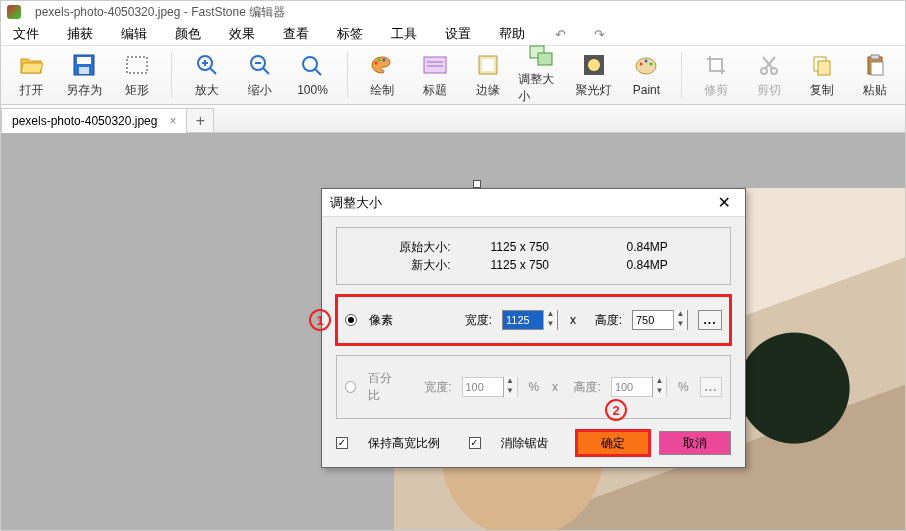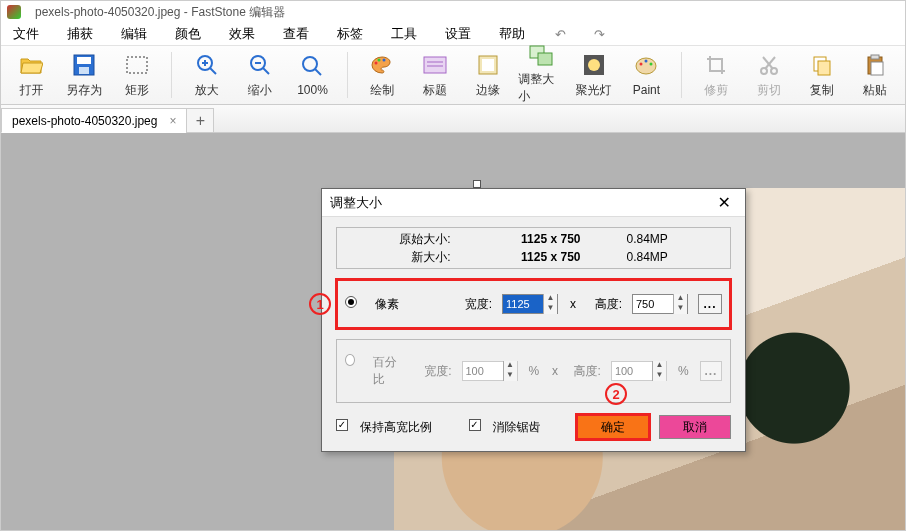--- a/index.html
+++ b/index.html
@@ -118,38 +118,38 @@
     border-bottom:1px solid #ddd;
     display:flex; align-items:center; justify-content:space-between;
     padding:0 8px;
     font-size:13px;
   }
   .dlg-title .x { font-size:16px; cursor:default; padding:0 6px; }
   .dlg-body { padding:10px 14px 12px; }
   .info-box {
     border:1px solid #bbb;
     background:#f0f0f0;
-    padding:2px 10px;
+    padding:10px 10px;
   }
   .info-row { display:flex; justify-content:center; gap:40px; line-height:18px; }
   .info-row .lbl { width:70px; text-align:right; }
-  .info-row .val { width:90px; text-align:right;font-weight:bold; }
+  .info-row .val { width:90px; text-align:left; }
   .info-row .mp  { width:60px; text-align:left;margin-left:6px; }
   .mode-box {
     border:1px solid #bbb;
     padding:14px 8px;
     margin-top:10px;
     display:flex;
     align-items:center;
     gap:10px;
     position:relative;
   }
   .mode-box.highlight { outline:3px solid #e22; outline-offset:-2px; }
   .mode-box.disabled { color:#888; }
-  .radio { display:flex; gap:18px; width:60px; }
+  .radio { display:flex; align-items:center; gap:12px; width:60px; }
   .radio .r {
     width:12px; height:12px; border:1px solid #555; border-radius:50%;
     display:inline-flex; align-items:center; justify-content:center; background:#fff;
   }
   .radio .r.checked::after { content:""; width:6px; height:6px; background:#000; border-radius:50%; }
   .mode-box.disabled .radio .r { border-color:#aaa; }
   .fld-lbl { width:34px; text-align:right; }
   .spin {
     display:flex; align-items:center;
     border:1px solid #888; background:#fff;
@@ -180,21 +180,21 @@
   .annot2 {
     position:absolute; right:118px; bottom:46px;
     width:22px; height:22px; border:2px solid #e22; border-radius:50%;
     color:#e22; font-weight:bold; display:flex; align-items:center; justify-content:center;
     font-size:13px;
   }
   .bottom-row {
     display:flex; align-items:center; justify-content:space-between;
     margin-top:12px;
   }
-  .chk { display:flex; gap:12px; }
+  .chk { display:flex; align-items:center; gap:20px; }
   .chk .c {
     width:12px; height:12px; border:1px solid #555; background:#fff;
     display:inline-flex; align-items:center; justify-content:center; font-size:10px; color:#000; line-height:10px;
   }
   .chk .c.checked::after { content:"✓"; }
   .dlg-btns { display:flex; gap:10px; }
   .dlg-btn {
     width:72px; height:24px; border:1px solid #888; background:#ec4899;
     display:flex; align-items:center; justify-content:center;
   }

